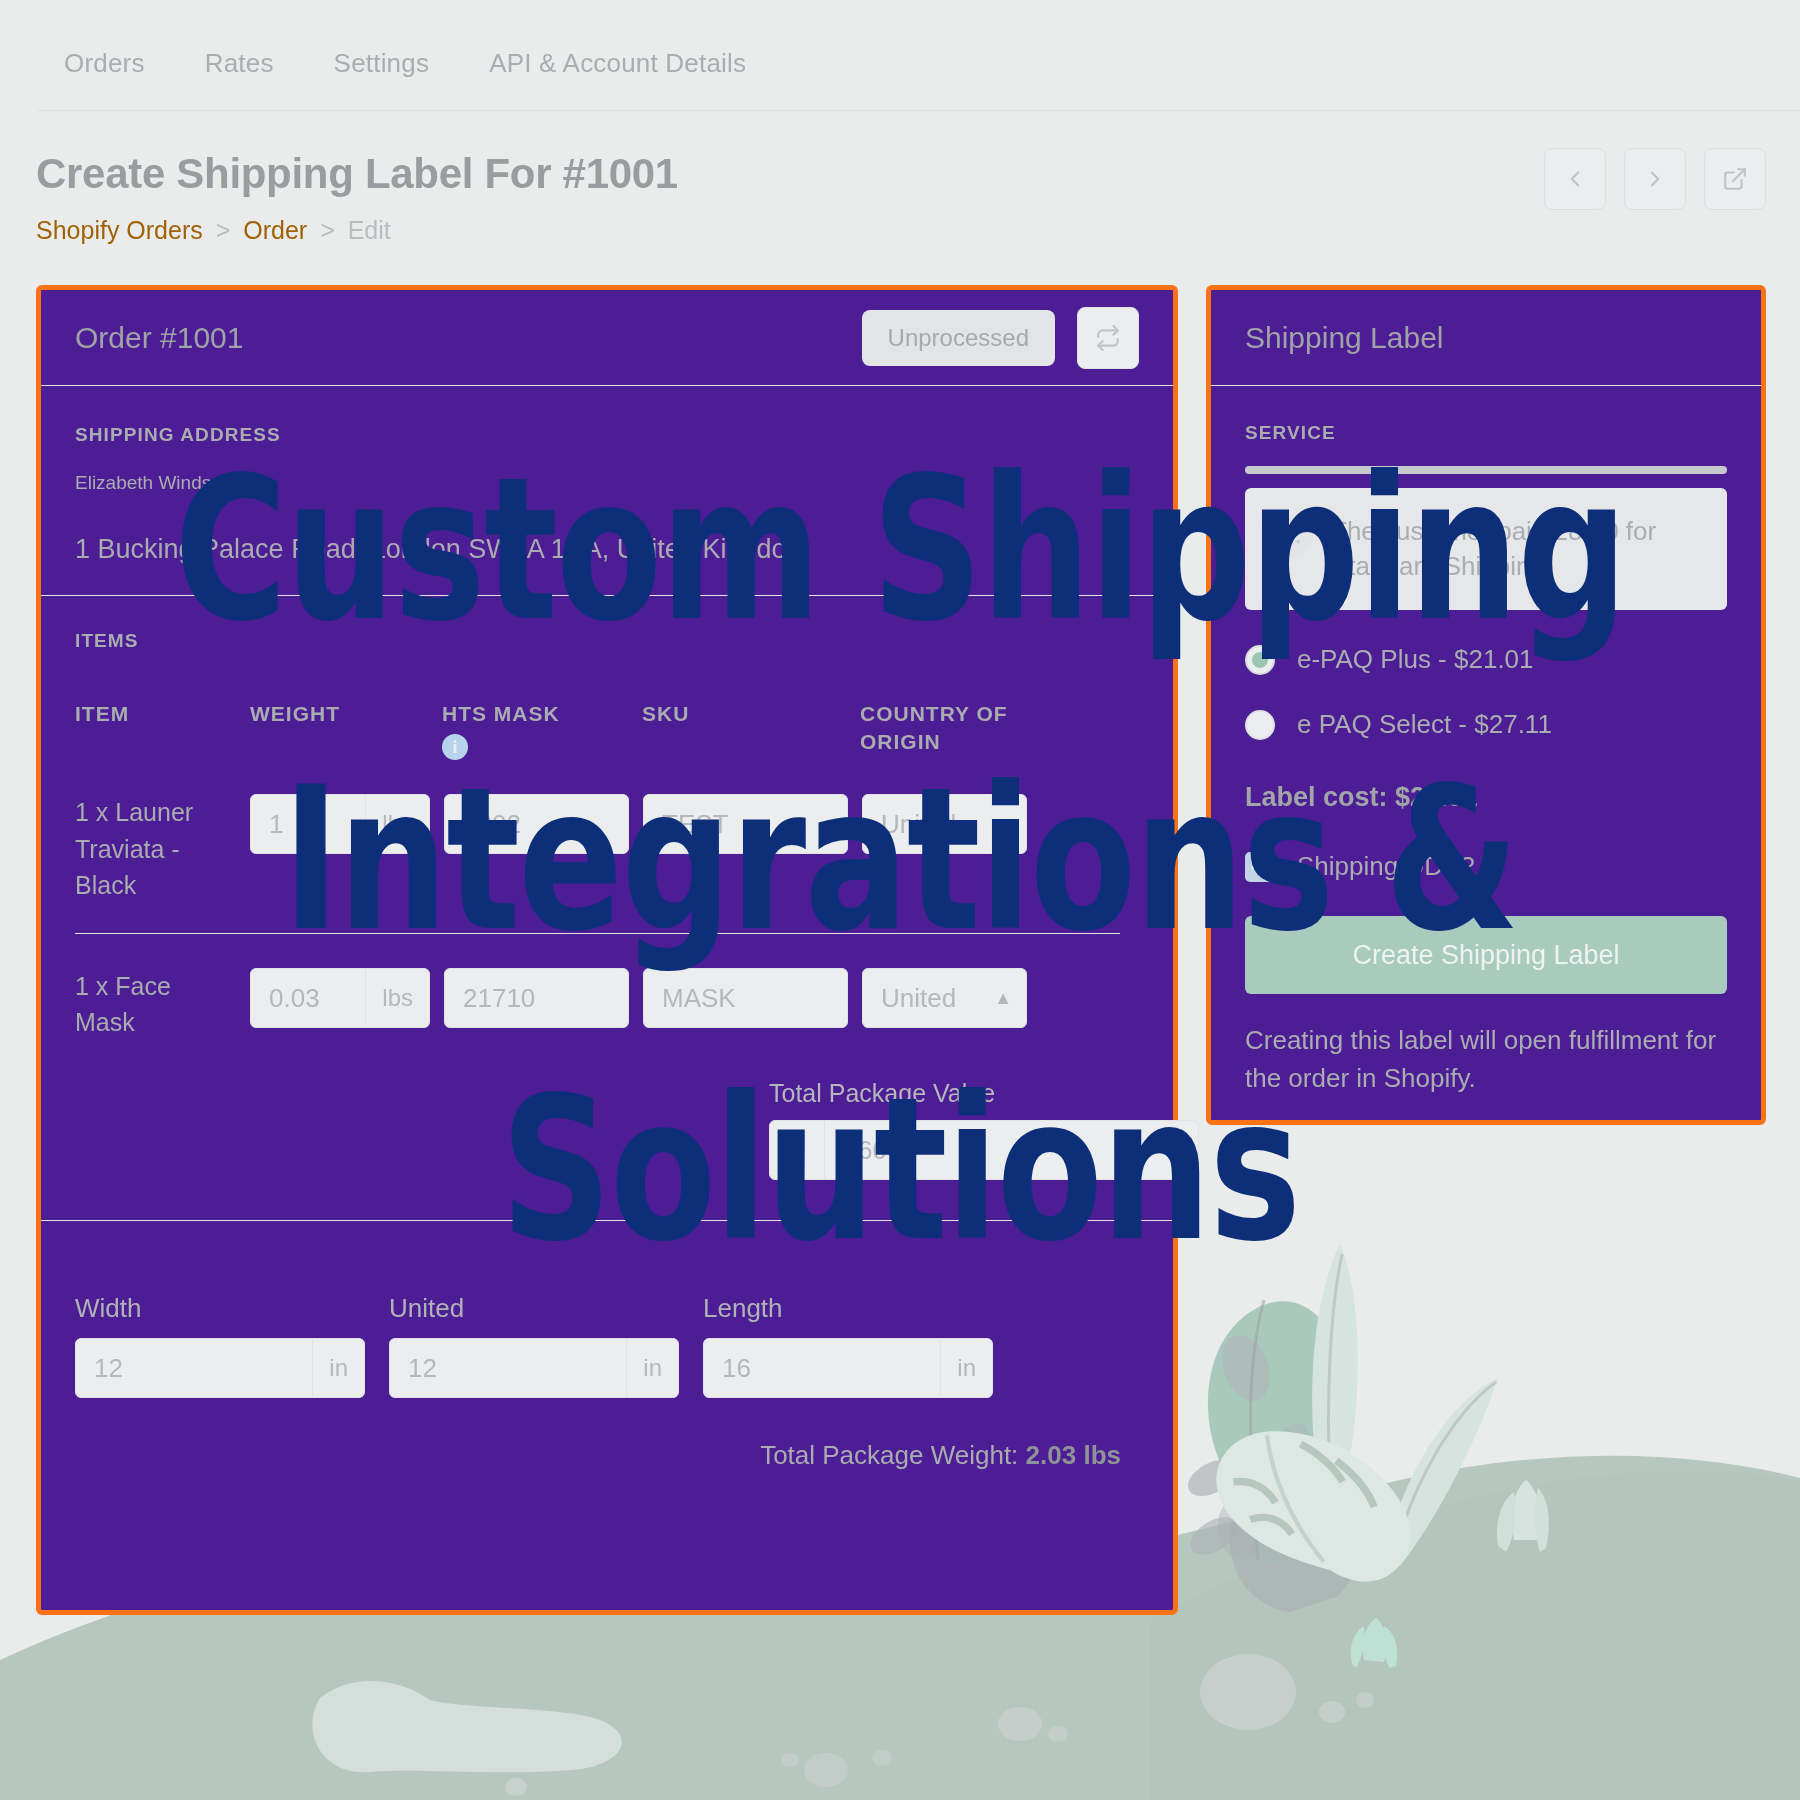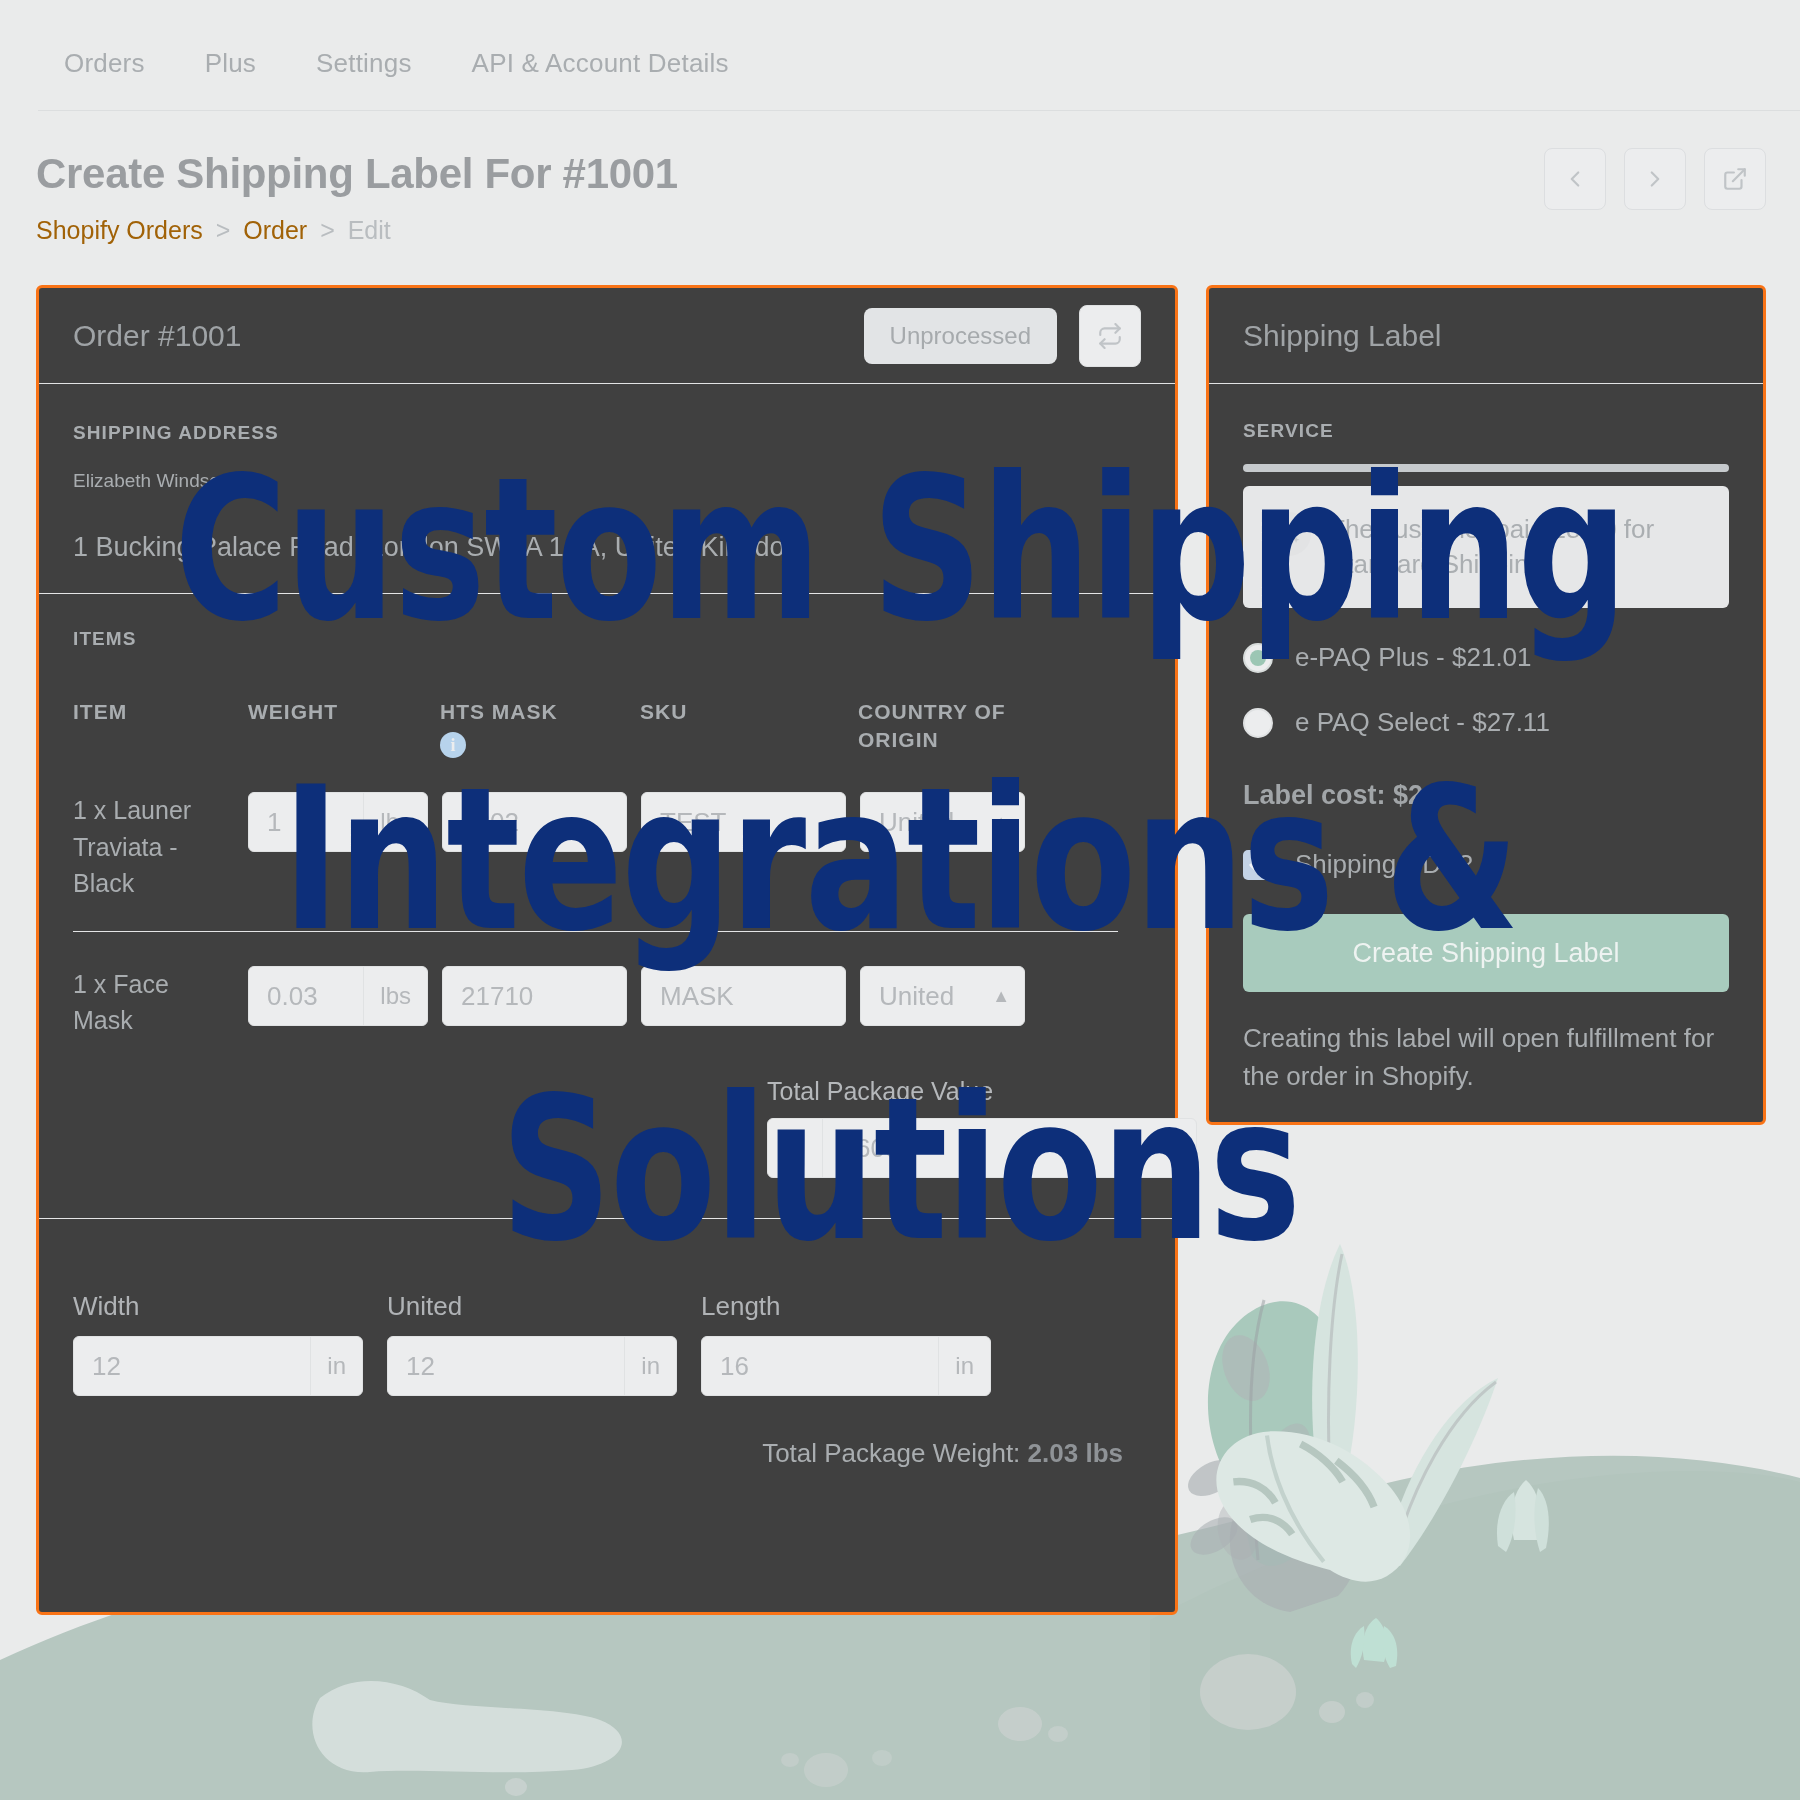--- a/index.html
+++ b/index.html
@@ -92,22 +92,22 @@
     background: #ecedee;
     display: flex;
     align-items: center;
     justify-content: center;
   }
   .hdr-btn svg { width: 26px; height: 26px; }
 
   
   .card {
     position: absolute;
-    background: #404040;
-    border: 3px solid #f97316;
+    background: #4c1d95;
+    border: 5px solid #f97316;
     border-radius: 6px;
   }
   #order-card  { left: 36px;  top: 285px; width: 1142px; height: 1330px; }
   #label-card  { left: 1206px; top: 285px; width: 560px;  height: 840px; }
 
   .card-head {
     height: 96px;
     border-bottom: 1px solid #e2e3e4;
     display: flex;
     align-items: center;
@@ -484,21 +484,21 @@
 
   <path d="M1364 1660 C 1360 1640, 1366 1624, 1376 1618 C 1386 1626, 1390 1644, 1384 1662 Z" fill="#bfe0d4"></path>
   <path d="M1352 1664 C 1348 1646, 1354 1632, 1364 1626 C 1366 1644, 1362 1658, 1356 1668 Z" fill="#bfe0d4"></path>
   <path d="M1396 1666 C 1400 1646, 1394 1632, 1384 1626 C 1380 1644, 1384 1658, 1390 1668 Z" fill="#bfe0d4"></path>
 </svg>
 
 <div id="app">
 
   <nav class="topnav">
     <span class="topnav-item">Orders</span>
-    <span class="topnav-item">Plus</span>
+    <span class="topnav-item">Rates</span>
     <span class="topnav-item">Settings</span>
     <span class="topnav-item">API &amp; Account Details</span>
   </nav>
   <div class="nav-divider"></div>
 
   <div class="page-header">
     <div class="page-title">Create Shipping Label For #1001</div>
     <div class="breadcrumb">
       <span class="crumb-link">Shopify Orders</span>
       <span class="crumb-sep">&gt;</span>

